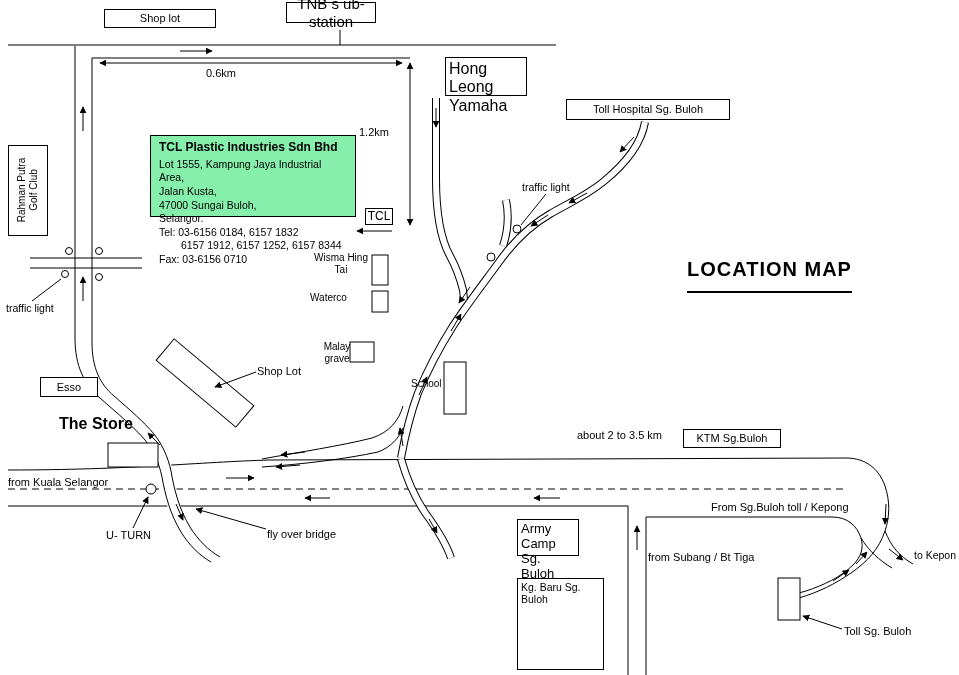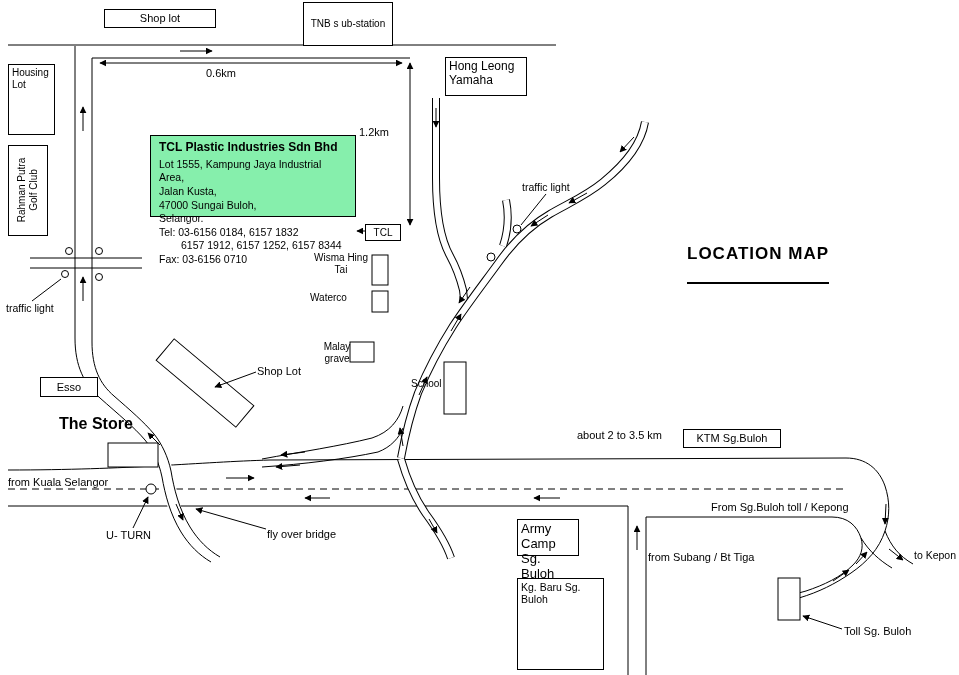--- a/index.html
+++ b/index.html
@@ -5,22 +5,22 @@
   html,body { margin:0; padding:0; background:#fff; }
   .map { position:relative; width:959px; height:675px; background:#ffffff;
          font-family:"Liberation Sans", sans-serif; color:#000; overflow:hidden; }
   .map svg { position:absolute; left:0; top:0; }
   .box { position:absolute; border:1px solid #000; background:#fff; box-sizing:border-box;
          display:flex; align-items:center; justify-content:center; text-align:center;
          font-size:11px; line-height:1.15; }
   .box.tl { align-items:flex-start; justify-content:flex-start; text-align:left; padding:2px 3px; }
   .lbl { position:absolute; font-size:11px; line-height:1.2; white-space:nowrap; }
   .lbl.wrap { white-space:normal;text-align:center; }
-  .title { position:absolute; left:687px; top:244px; font-size:17px; font-weight:bold;
-           letter-spacing:1px; border-bottom:2px solid #000; padding-bottom:18px; white-space:nowrap; }
+  .title { position:absolute; left:687px; top:258px; font-size:20px; font-weight:bold;
+           letter-spacing:1px; border-bottom:2px solid #000; padding-bottom:10px; white-space:nowrap; }
   .info { position:absolute; left:150px; top:135px; width:206px; height:82px; border:1px solid #000;
           background:#86efac; padding:4px 8px; box-sizing:border-box; font-size:10.5px; line-height:1.3; }
   .info .name { font-weight:bold; font-size:12px; margin-bottom:2px; }
   .info .indent { padding-left:22px; }
   .rotbox { position:absolute; left:8px; top:145px; width:40px; height:91px; border:1px solid #000;
             background:#fff; box-sizing:border-box; }
   .rot { position:absolute; left:-24px; top:26px; width:86px; height:36px; transform:rotate(-90deg);
          display:flex; flex-direction:column; align-items:center; justify-content:center;
          font-size:10px; line-height:1.25; text-align:center; }
   .ln   { fill:none; stroke:#000; stroke-width:1; }
@@ -155,46 +155,46 @@
       <path class="arr" marker-end="url(#ah)" d="M256,372 L215,387"></path>
       <path class="arr" marker-end="url(#ah)" d="M842,629 L803,616"></path>
       <path class="arr" marker-end="url(#ah)" d="M392,231 L357,231"></path>
     </g>
   </svg>
 
   <div class="title">LOCATION MAP</div>
 
   <div class="box" style="left:104px;top:9px;width:112px;height:19px;">Shop lot</div>
 
-  <div class="box" style="left:303px;top:2px;width:90px;height:44px;font-size:10px;">TNB s ub-station</div>
-
-  <div class="box tl wrap" style="left:8px;top:64px;width:47px;height:71px;font-size:10px;white-space:normal;">Housing Lot</div>
+  <div class="box" style="left:286px;top:2px;width:90px;height:21px;font-size:15px;">TNB s ub-station</div>
+
 
   <div class="rotbox">
     <div class="rot">
       <span>Rahman Putra</span>
       <span>Golf Club</span>
     </div>
   </div>
 
   <div class="info">
     <div class="name">TCL Plastic Industries Sdn Bhd</div>
     <div>Lot 1555, Kampung Jaya Industrial Area,</div>
     <div>Jalan Kusta,</div>
     <div>47000 Sungai Buloh,</div>
     <div>Selangor.</div>
     <div>Tel: 03-6156 0184, 6157 1832</div>
     <div class="indent">6157 1912, 6157 1252, 6157 8344</div>
     <div>Fax: 03-6156 0710</div>
   </div>
 
-  <div class="box" style="left:365px;top:224px;width:36px;height:17px;font-size:10px;">TCL</div>
-
-  <div class="box tl" style="left:445px;top:57px;width:82px;height:39px;font-size:12px;white-space:normal;">Hong Leong Yamaha</div>
-
+  <div class="box" style="left:365px;top:208px;width:28px;height:17px;font-size:12px;">TCL</div>
+
+  <div class="box tl" style="left:445px;top:57px;width:82px;height:39px;font-size:16px;white-space:normal;">Hong Leong Yamaha</div>
+
+  <div class="box" style="left:566px;top:99px;width:164px;height:21px;">Toll Hospital Sg. Buloh</div>
 
   <div class="box" style="left:683px;top:429px;width:98px;height:19px;font-size:11px;">KTM Sg.Buloh</div>
 
   <div class="box tl" style="left:517px;top:519px;width:62px;height:37px;font-size:13px;white-space:normal;">Army Camp Sg. Buloh</div>
 
   <div class="box tl" style="left:517px;top:578px;width:87px;height:92px;font-size:10.5px;white-space:normal;">Kg. Baru Sg. Buloh</div>
 
   <div class="box" style="left:40px;top:377px;width:58px;height:20px;">Esso</div>
 
   <div class="lbl wrap" style="left:310px;top:252px;width:62px;font-size:10px;">Wisma Hing Tai</div>

